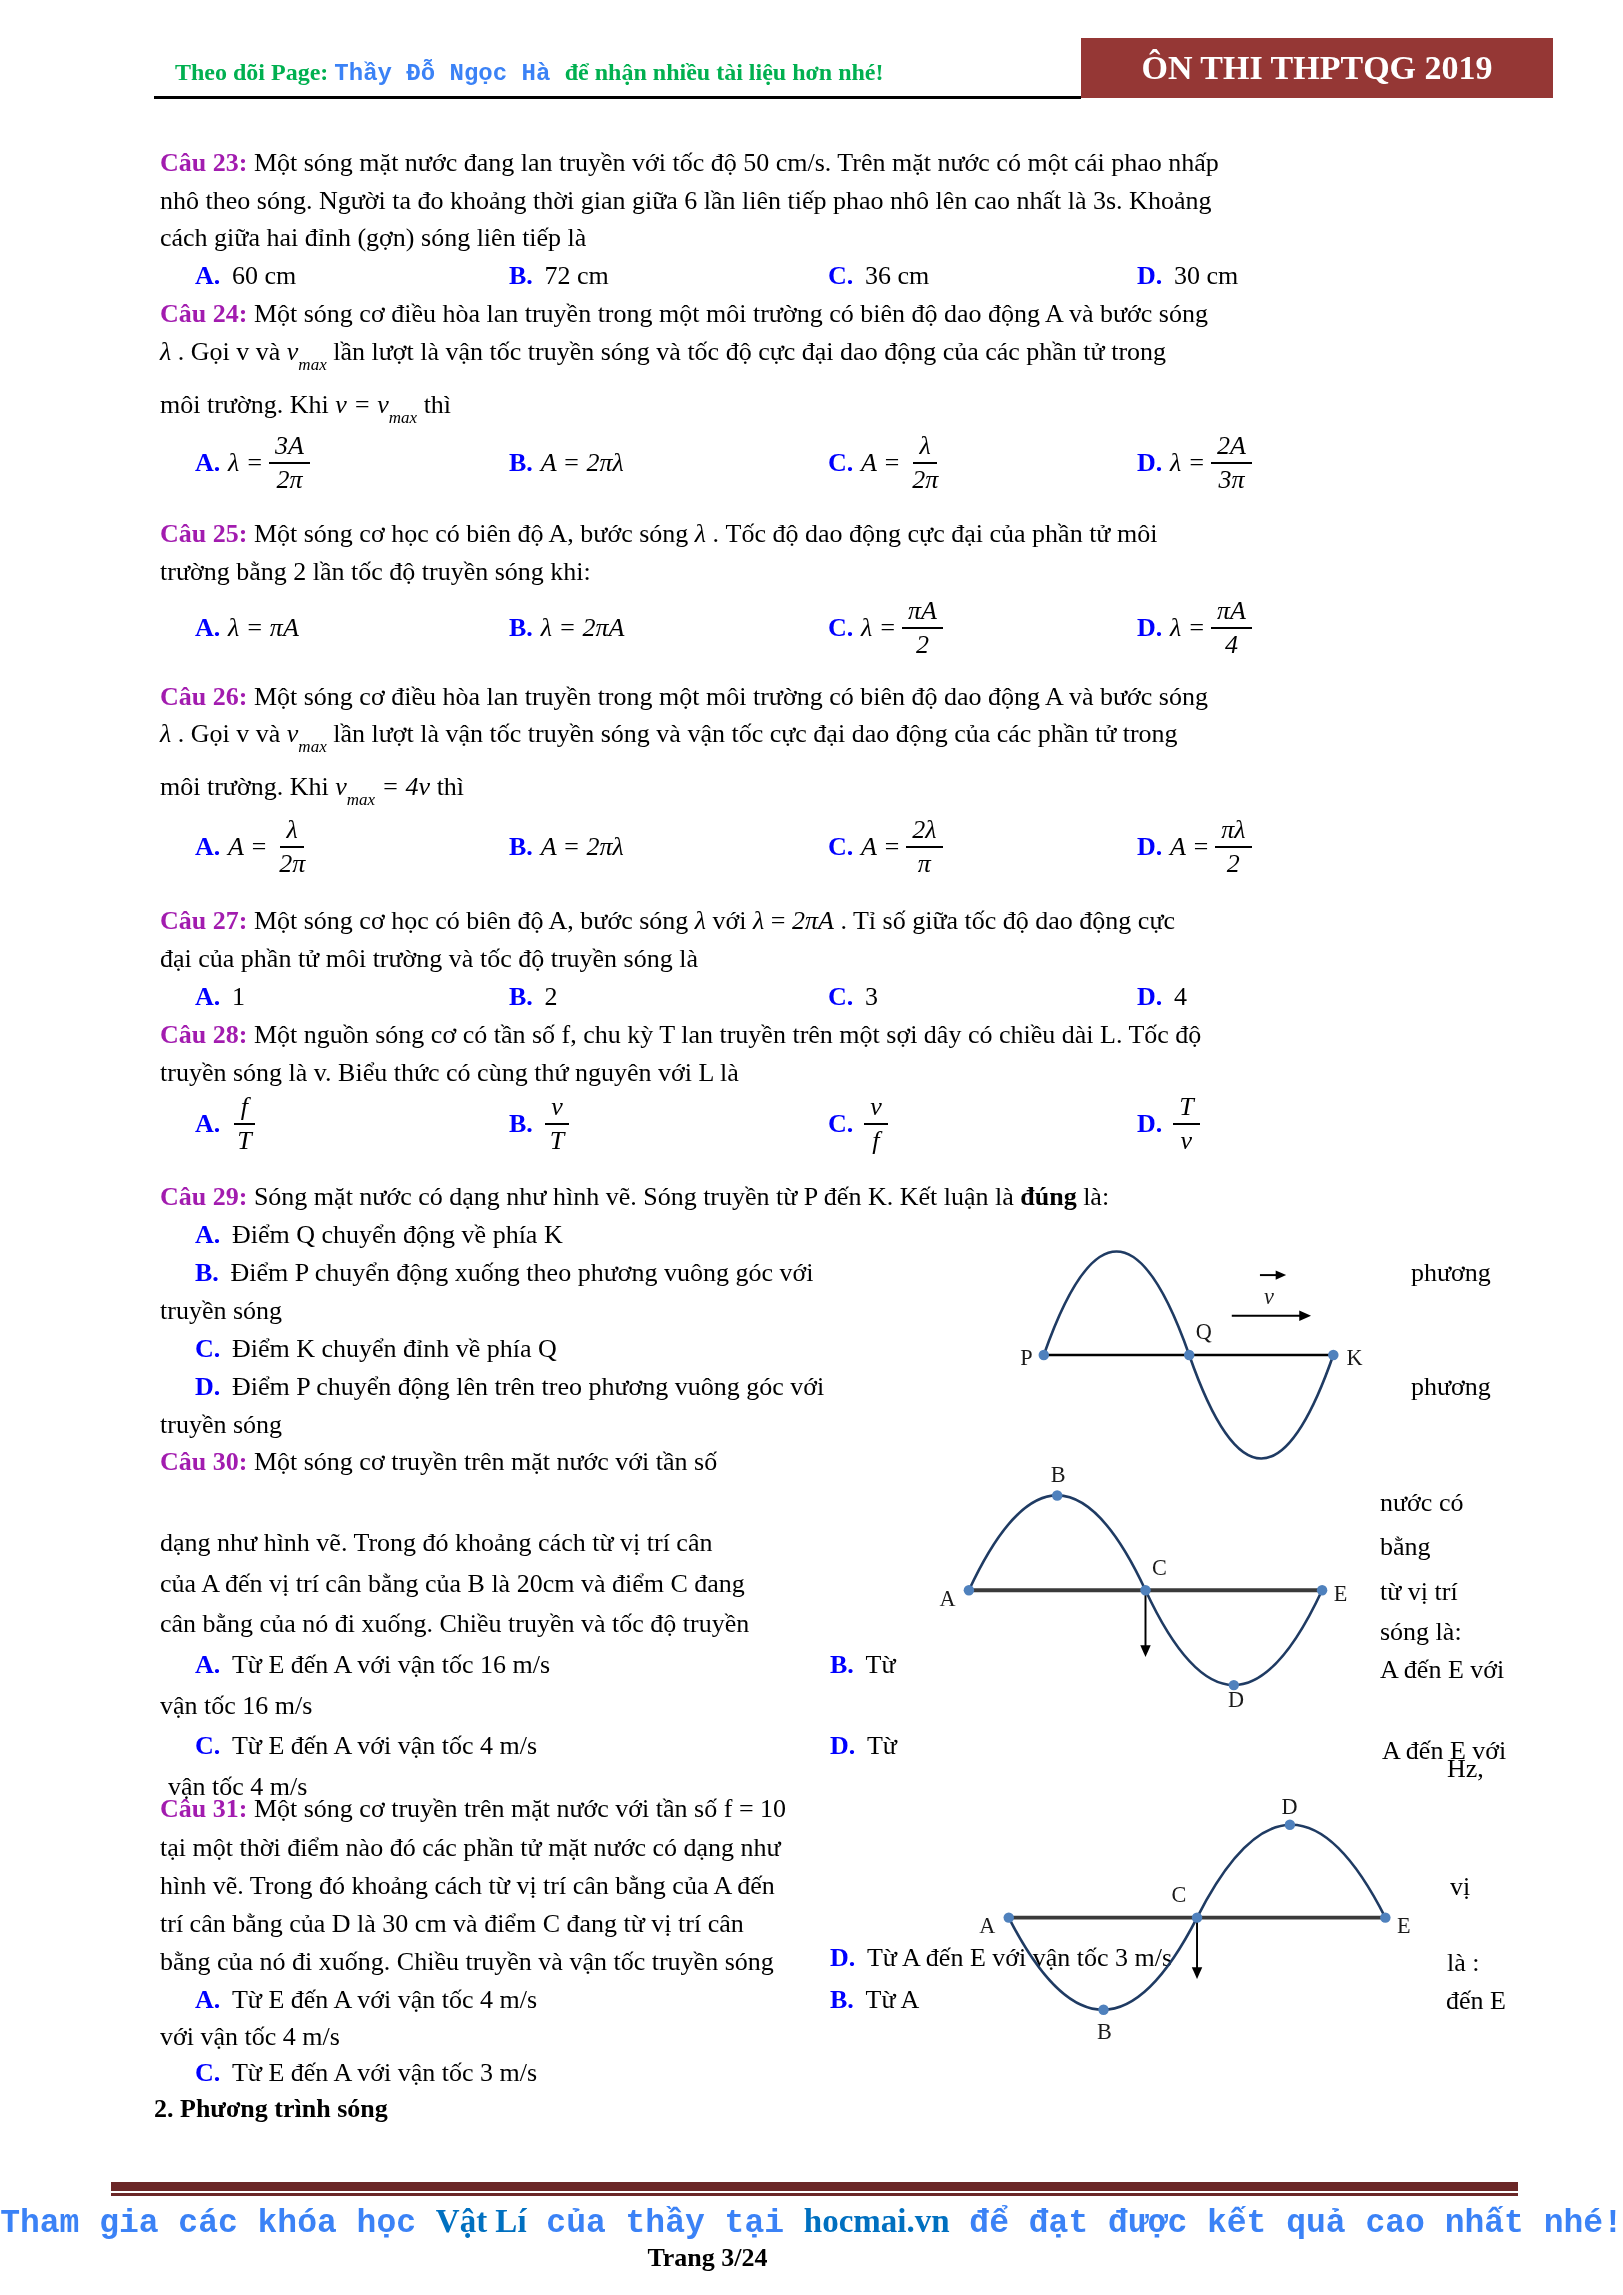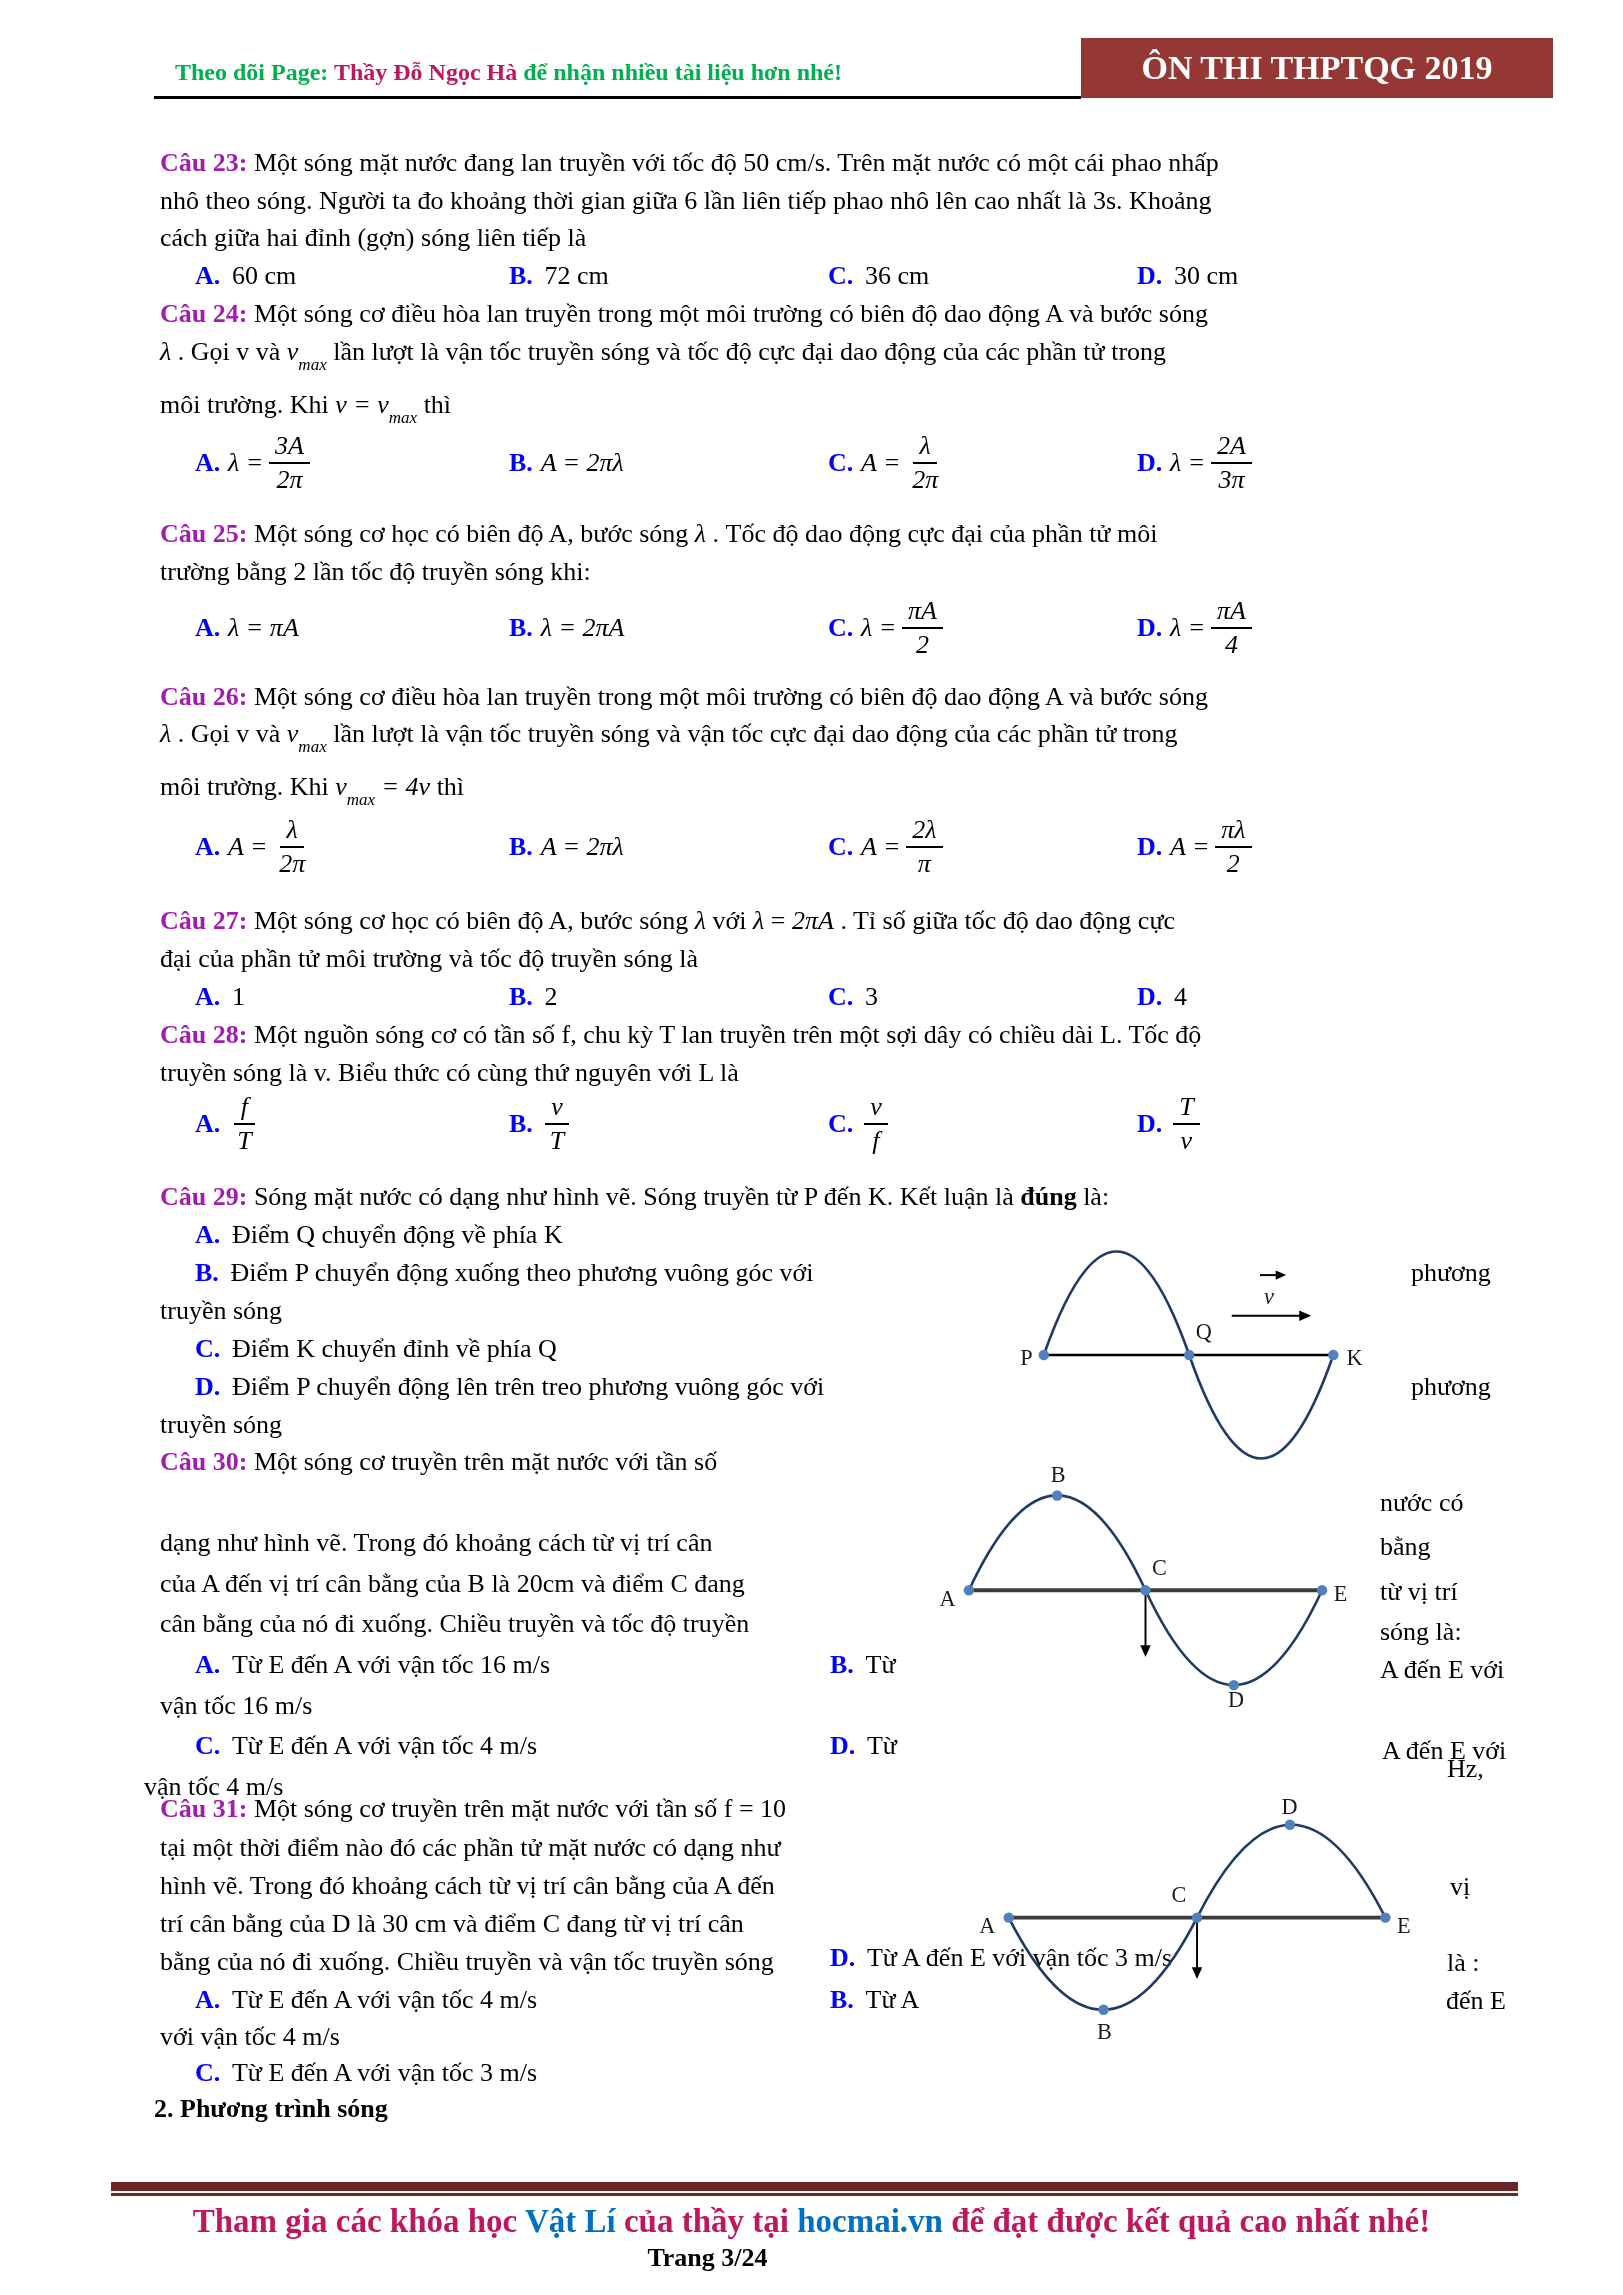--- a/index.html
+++ b/index.html
@@ -8,21 +8,21 @@
     font-family:"Liberation Serif","DejaVu Serif",serif; font-size:26px; color:#000;
     overflow:hidden;
   }
   .line{position:absolute; white-space:nowrap; line-height:1.2;}
   .seg-label{color:#a21caf; font-weight:bold;}
   .seg-letter{color:#0000ff; font-weight:bold; margin-right:5.2px;}
   .seg-i{font-style:italic;}
   .seg-b{font-weight:bold;}
   .seg-sub{font-style:italic; font-size:17px; position:relative; top:9.8px;}
   .seg-green{color:#00B050; font-weight:bold;}
-  .seg-redb{color:#be185d; font-weight:bold;}
+  .seg-redb{color:#3b82f6; font-weight:bold;font-family:Liberation Mono, monospace;}
   .seg-blueb{color:#0070C0; font-weight:bold;}
   .header-rule{position:absolute; left:154px; top:96px; width:927px; height:3.3px; background:#000;}
   .banner{
     position:absolute; left:1081px; top:38px; width:472px; height:60px;
     background:#953735; color:#fff; font-weight:bold; font-size:34px;
     text-align:center; line-height:60px;
   }
   .opt-frac{position:absolute; height:75px; display:flex; align-items:center; white-space:nowrap;}
   .opt-frac .pre{font-style:italic; margin-left:2.6px;}
   .frac{display:inline-flex; flex-direction:column; align-items:center; margin-left:5.2px; font-style:italic;}
@@ -209,21 +209,21 @@
 
   <div class="line" style="left:160px; top:1446px;"><span class="seg-label">Câu 30: </span><span>Một sóng cơ truyền trên mặt nước với tần số</span></div>
   <div class="line" style="left:160px; top:1527px;"><span>dạng như hình vẽ. Trong đó khoảng cách từ vị trí cân</span></div>
   <div class="line" style="left:160px; top:1568px;"><span>của A đến vị trí cân bằng của B là 20cm và điểm C đang</span></div>
   <div class="line" style="left:160px; top:1608px;"><span>cân bằng của nó đi xuống. Chiều truyền và tốc độ truyền</span></div>
   <div class="line" style="left:195px;  top:1649px;"><span class="seg-letter">A. </span><span>Từ E đến A với vận tốc 16 m/s</span></div>
   <div class="line" style="left:830px; top:1649px;"><span class="seg-letter">B. </span><span>Từ</span></div>
   <div class="line" style="left:160px;  top:1690px;"><span>vận tốc 16 m/s</span></div>
   <div class="line" style="left:195px;  top:1730px;"><span class="seg-letter">C. </span><span>Từ E đến A với vận tốc 4 m/s</span></div>
   <div class="line" style="left:830px; top:1730px;"><span class="seg-letter">D. </span><span>Từ</span></div>
-  <div class="line" style="left:144px;  top:1771px;"><span>vận tốc 4 m/s</span></div>
+  <div class="line" style="left:168px;  top:1771px;"><span>vận tốc 4 m/s</span></div>
   <div class="line" style="left:1380px; top:1487px;">nước có</div>
   <div class="line" style="left:1380px; top:1531px;">bằng</div>
   <div class="line" style="left:1380px; top:1576px;">từ vị trí</div>
   <div class="line" style="left:1380px; top:1616px;">sóng là:</div>
   <div class="line" style="left:1380px; top:1654px;">A đến E với</div>
   <div class="line" style="left:1382px; top:1735px;">A đến E với</div>
 
   <svg class="fig" style="left:936px; top:1466px;font-size:40px" width="419" height="242" viewBox="0 0 640 370">
     <line x1="50" y1="190" x2="590" y2="190" stroke="#3a3a3a" stroke-width="6"></line>
     <path d="M50,190 Q185,-100 320,190 Q455,480 590,190" fill="none" stroke="#1F3B63" stroke-width="4"></path>

